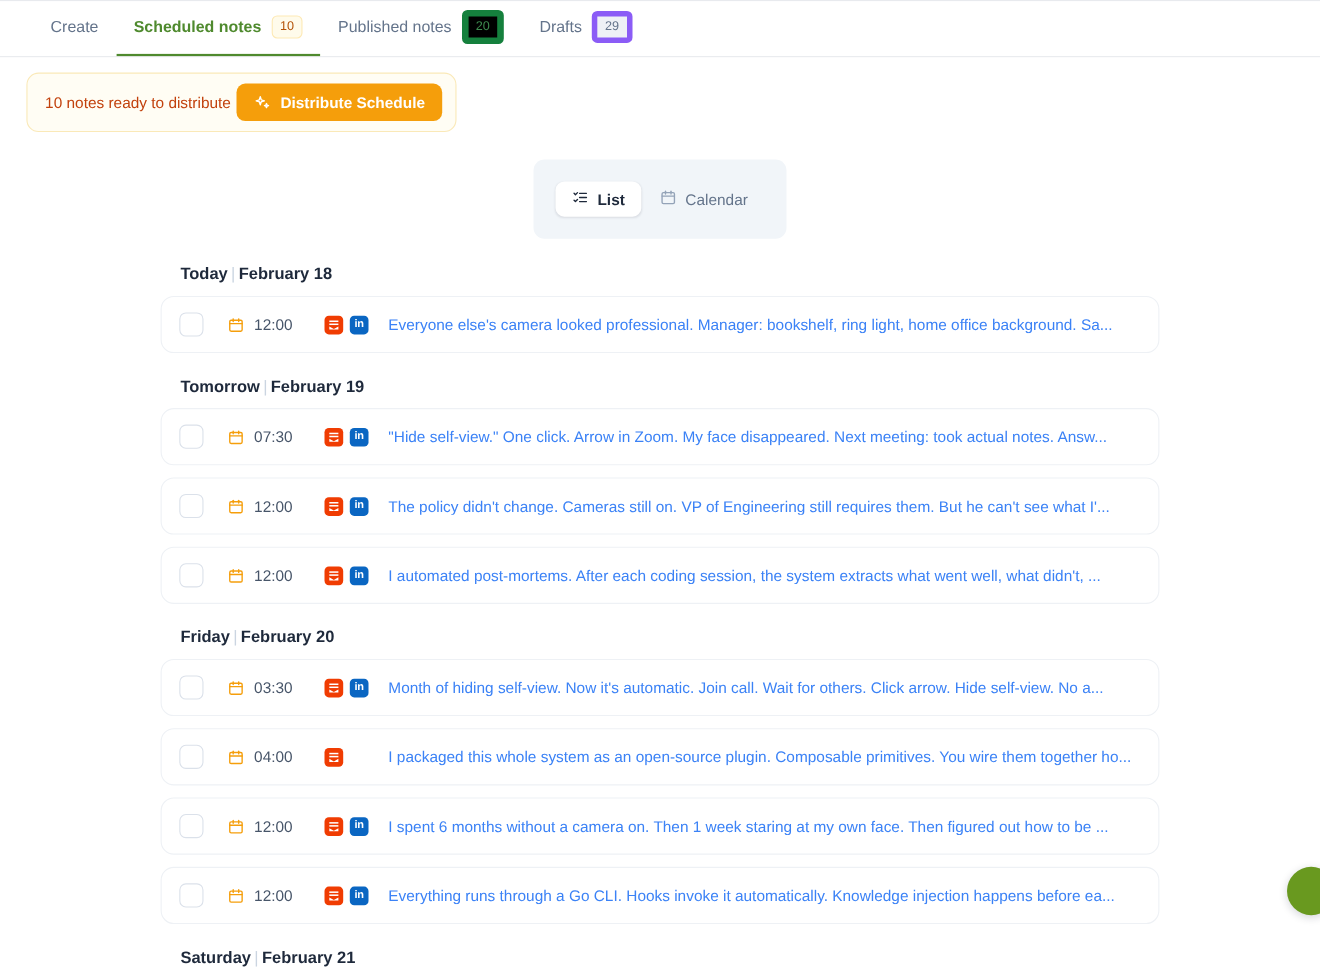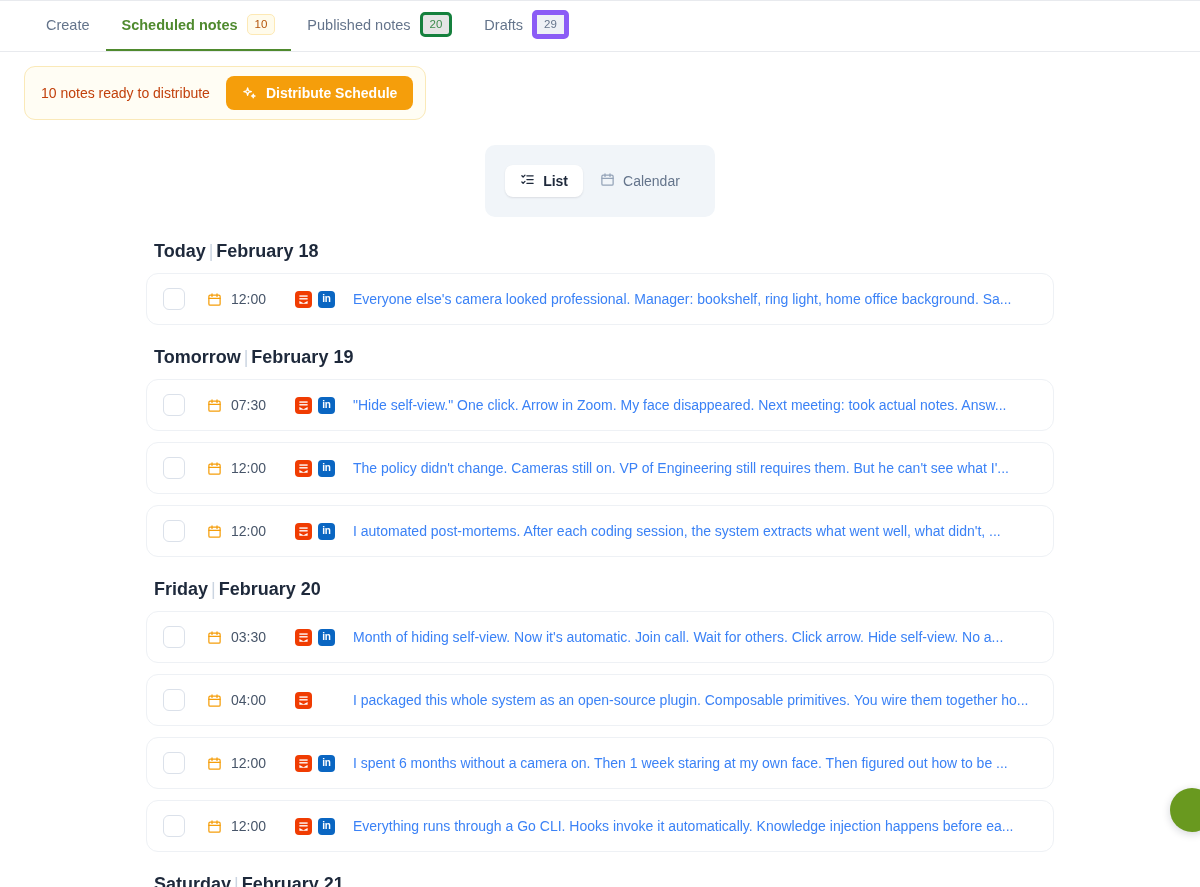--- a/index.html
+++ b/index.html
@@ -43,29 +43,29 @@
     border-bottom-color: #4f8a2e;
   }
   .badge {
     font-size: 11.5px;
     line-height: 1;
     padding: 4px 7px;
     border-radius: 5px;
     font-weight: 500;
   }
   .badge.amber { background:#fffbeb; color:#b45309; border:1px solid #fde9b5; }
-  .badge.green { background:#e5e5e5; color:#3d8b4e; border:3px solid #15803d; }
+  .badge.green { background:#000000; color:#3d8b4e; border:6px solid #15803d; }
   .badge.slate { background:#eef1f6; color:#64748b; border:5px solid #8b5cf6; }
 
   
   .banner-wrap { padding: 14px 0 0 24px; }
   .banner {
     display: inline-flex;
     align-items: center;
-    gap: 16px;
+    gap: 5px;
     background: #fffdf4;
     border: 1px solid #fae9b8;
     border-radius: 11px;
     padding: 9px 12px;
   }
   .banner-text {
     font-size: 14px;
     color: #c2410c;
     padding-left: 4px;
   }
@@ -116,24 +116,24 @@
   }
 
   
   .list {
     width: 908px;
     margin: 0 auto;
     margin-top: 24px;
     padding-left: 0;
   }
   .day-header {
-    font-size: 18px;
+    font-size: 15px;
     font-weight: 700;
     color: #1e293b;
-    margin: 22px 0 11px 8px;
+    margin: 22px 0 11px 18px;
   }
   .day-header:first-child { margin-top: 0; }
   .day-header .sep { color:#cbd5e1; font-weight:400; margin:0 3px; }
 
   .note-row {
     display: flex;
     align-items: center;
     gap: 0;
     background: #fff;
     border: 1px solid #eef1f5;

